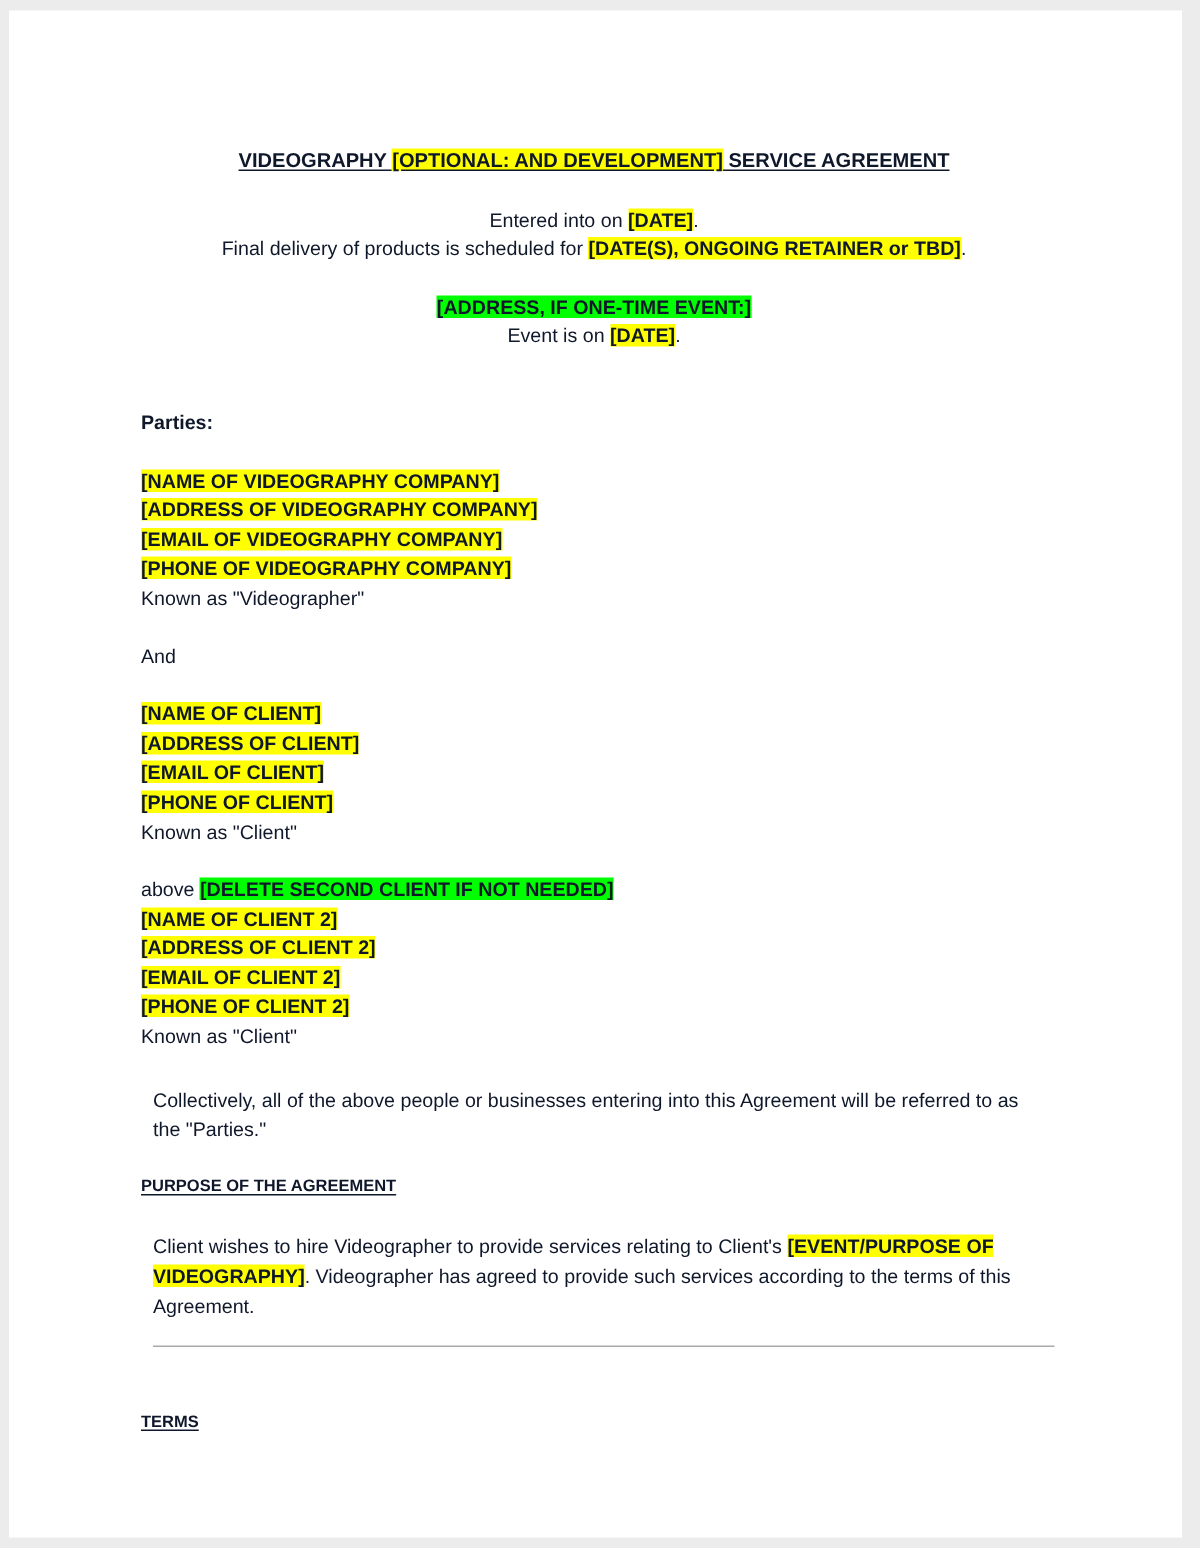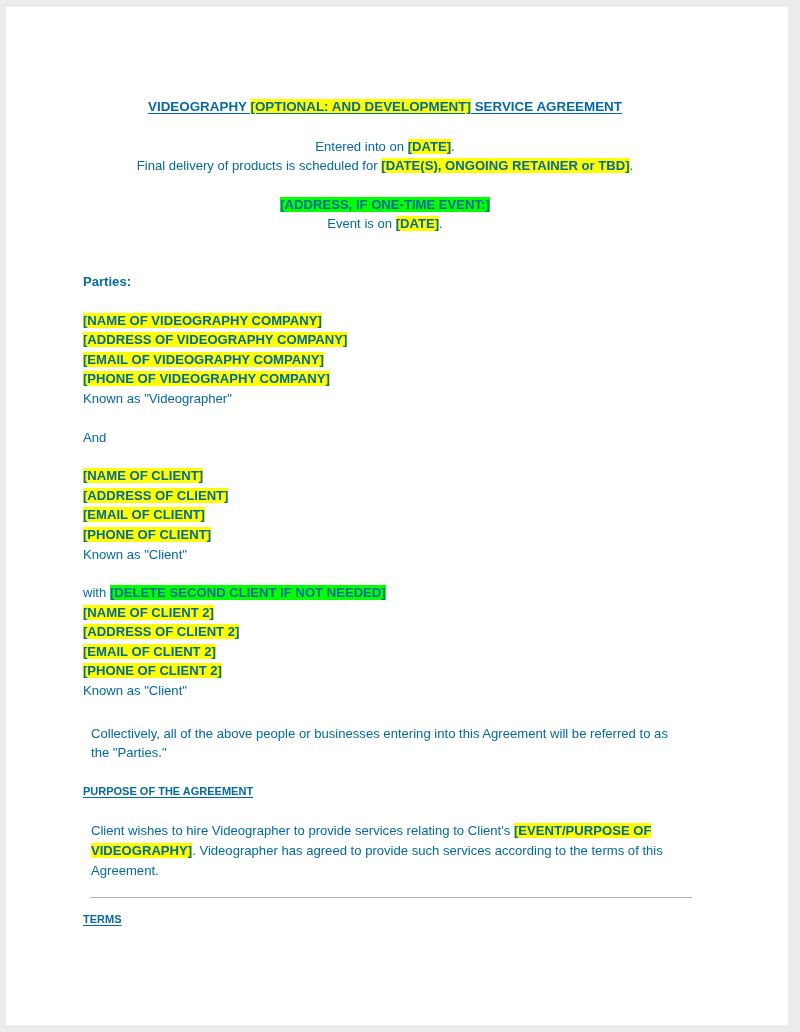--- a/index.html
+++ b/index.html
@@ -19,26 +19,26 @@
     left: 6px;
     top: 7px;
     width: 782px;
     height: 1018px;
     background: #ffffff;
     box-sizing: border-box;
   }
 
   .content {
     position: absolute;
-    left: 77px;
+    left: 88px;
     top: 90px;
     width: 604px;
     font-size: 13.1px;
     line-height: 19.6px;
-    color: #0369a1;
+    color: #0f172a;
     -webkit-font-smoothing: none;
   }
 
   .hl-y { background-color: #ffff00; }
   .hl-g { background-color: #00ff00; }
 
   .b { font-weight: bold; }
 
   .title {
     text-align: center;
@@ -76,21 +76,21 @@
   }
 
   hr.rule {
     border: 0;
     border-top: 1px solid #a9a9a9;
     margin: 17px 0 0 8px;
     width: 601px;
   }
 
   .terms-wrap {
-    margin-top: 12px;
+    margin-top: 41px;
   }
 </style>
 </head>
 <body>
 
 <div class="page">
   <div class="content">
 
     <div class="title"><span>VIDEOGRAPHY </span><span class="hl-y">[OPTIONAL: AND DEVELOPMENT]</span><span> SERVICE AGREEMENT</span></div>
 
@@ -130,21 +130,21 @@
       <div class="block-line"><span class="hl-y b">[NAME OF CLIENT]</span></div>
       <div class="block-line"><span class="hl-y b">[ADDRESS OF CLIENT]</span></div>
       <div class="block-line"><span class="hl-y b">[EMAIL OF CLIENT]</span></div>
       <div class="block-line"><span class="hl-y b">[PHONE OF CLIENT]</span></div>
       <div class="block-line">Known as "Client"</div>
     </div>
 
     <div class="spacer-md"></div>
 
     <div class="left">
-      <div class="block-line"><span>with </span><span class="hl-g b">[DELETE SECOND CLIENT IF NOT NEEDED]</span></div>
+      <div class="block-line"><span>above </span><span class="hl-g b">[DELETE SECOND CLIENT IF NOT NEEDED]</span></div>
       <div class="block-line"><span class="hl-y b">[NAME OF CLIENT 2]</span></div>
       <div class="block-line"><span class="hl-y b">[ADDRESS OF CLIENT 2]</span></div>
       <div class="block-line"><span class="hl-y b">[EMAIL OF CLIENT 2]</span></div>
       <div class="block-line"><span class="hl-y b">[PHONE OF CLIENT 2]</span></div>
       <div class="block-line">Known as "Client"</div>
     </div>
 
     <div style="height:23px"></div>
 
     <div class="para-center" style="padding:0 8px;">Collectively, all of the above people or businesses entering into this Agreement will be referred to as the "Parties."</div>

